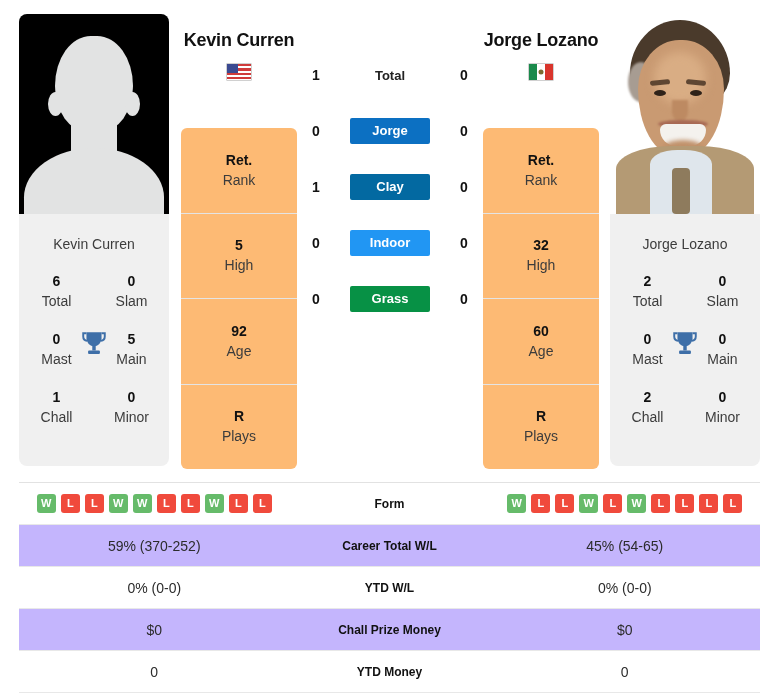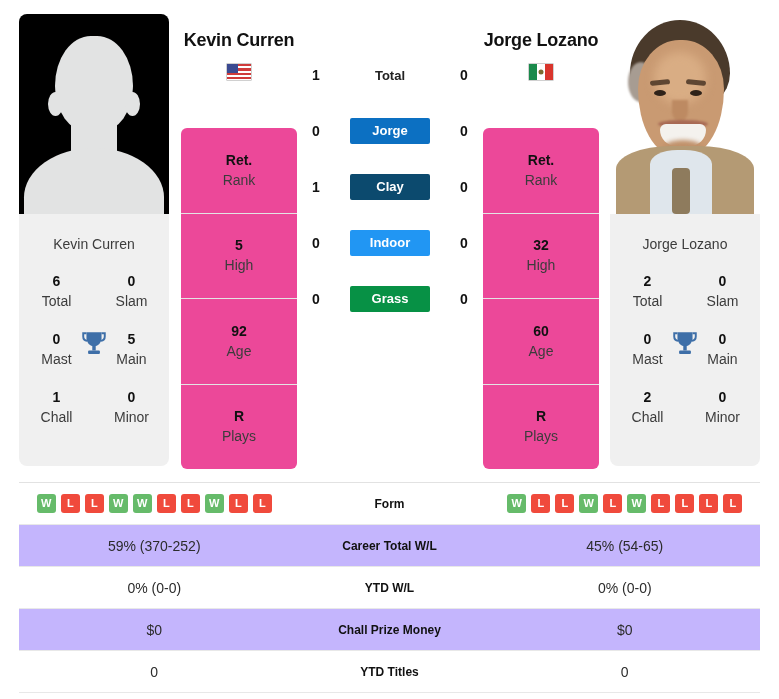--- a/index.html
+++ b/index.html
@@ -323,21 +323,21 @@
     font-weight: bold;
     color: #ffffff;
     border-radius: 2px;
   }
 
   
   .info-card {
     position: absolute;
     top: 128px;
     width: 116px;
-    background: #ec4899;
+    background: #fdba74;
     border-radius: 6px;
     overflow: hidden;
   }
   .info-card.left { left: 181px; }
   .info-card.right { left: 483px; }
   .info-cell {
     height: 84.5px;
     display: flex;
     flex-direction: column;
     align-items: center;
@@ -517,21 +517,21 @@
       </div>
 
       <div class="h2h-row">
         <div class="h2h-val">0</div>
         <div class="h2h-badge" style="background:#0c70c2">Jorge</div>
         <div class="h2h-val">0</div>
       </div>
 
       <div class="h2h-row">
         <div class="h2h-val">1</div>
-        <div class="h2h-badge" style="background:#0c4a6e">Clay</div>
+        <div class="h2h-badge" style="background:#0369a1">Clay</div>
         <div class="h2h-val">0</div>
       </div>
 
       <div class="h2h-row">
         <div class="h2h-val">0</div>
         <div class="h2h-badge" style="background:#2196f3">Indoor</div>
         <div class="h2h-val">0</div>
       </div>
 
       <div class="h2h-row">
@@ -715,19 +715,19 @@
     </div>
 
     <div class="trow shaded">
       <div class="tcell-left">$0</div>
       <div class="tcell-mid">Chall Prize Money</div>
       <div class="tcell-right">$0</div>
     </div>
 
     <div class="trow">
       <div class="tcell-left">0</div>
-      <div class="tcell-mid">YTD Titles</div>
+      <div class="tcell-mid">YTD Money</div>
       <div class="tcell-right">0</div>
     </div>
 
   </div>
 
 </div>
 
 </body></html>

